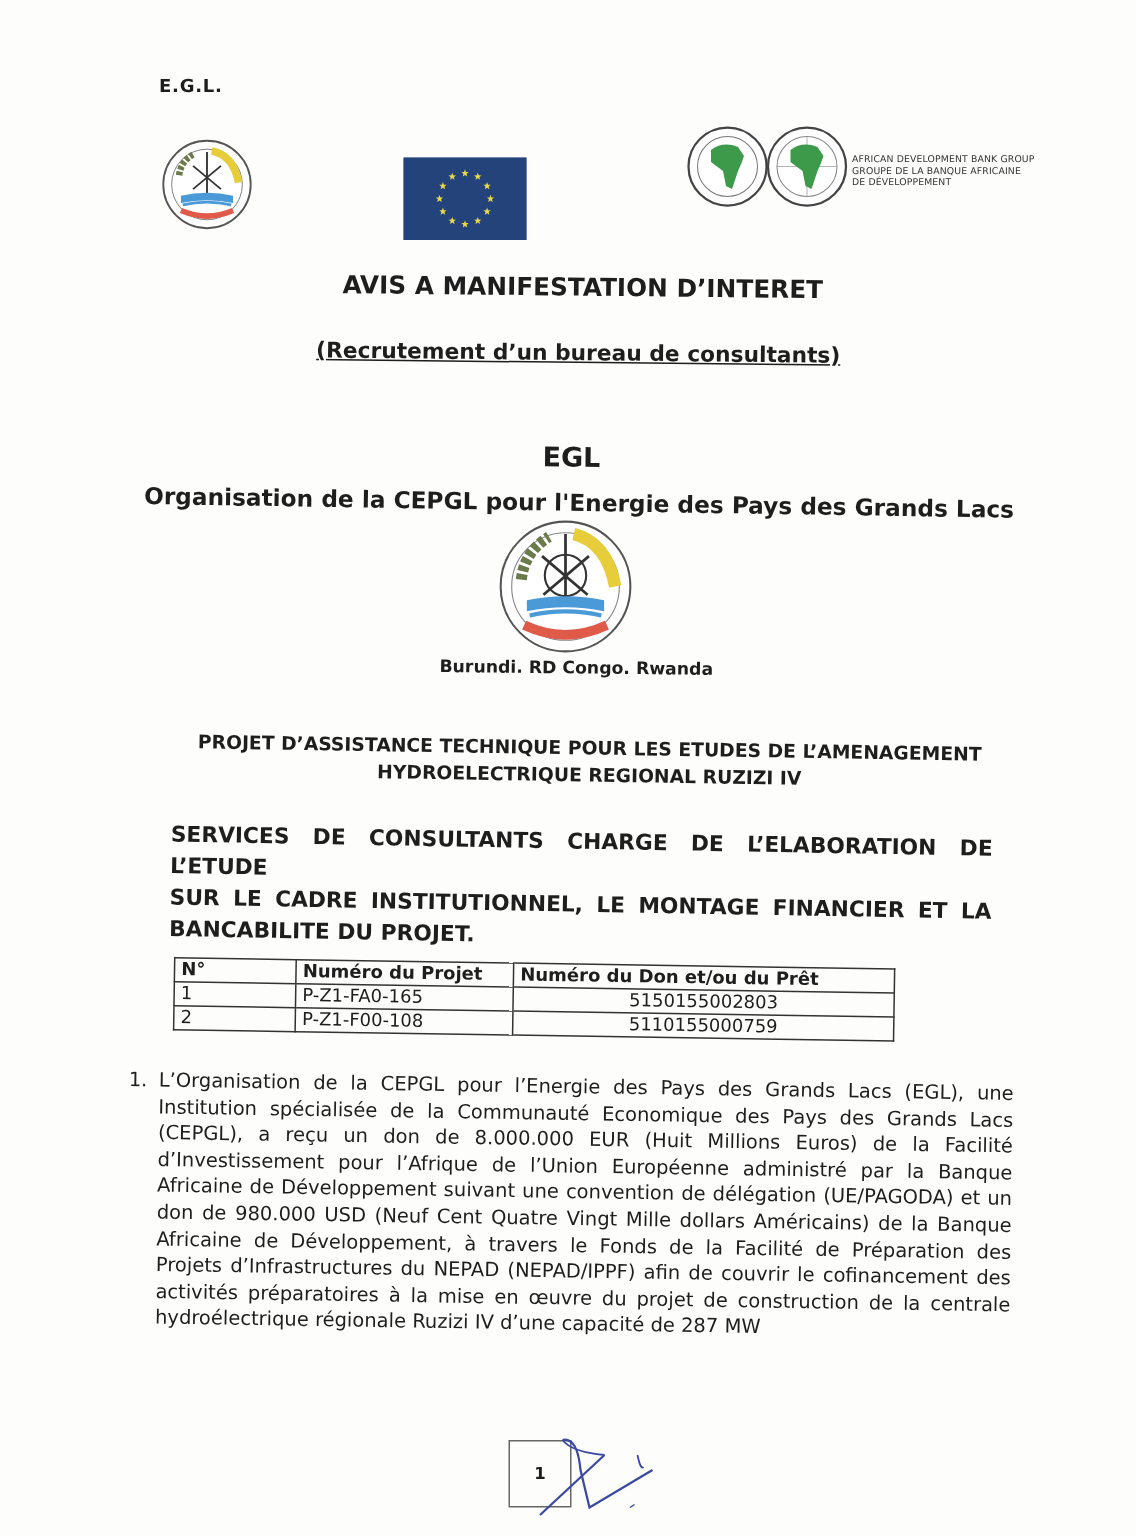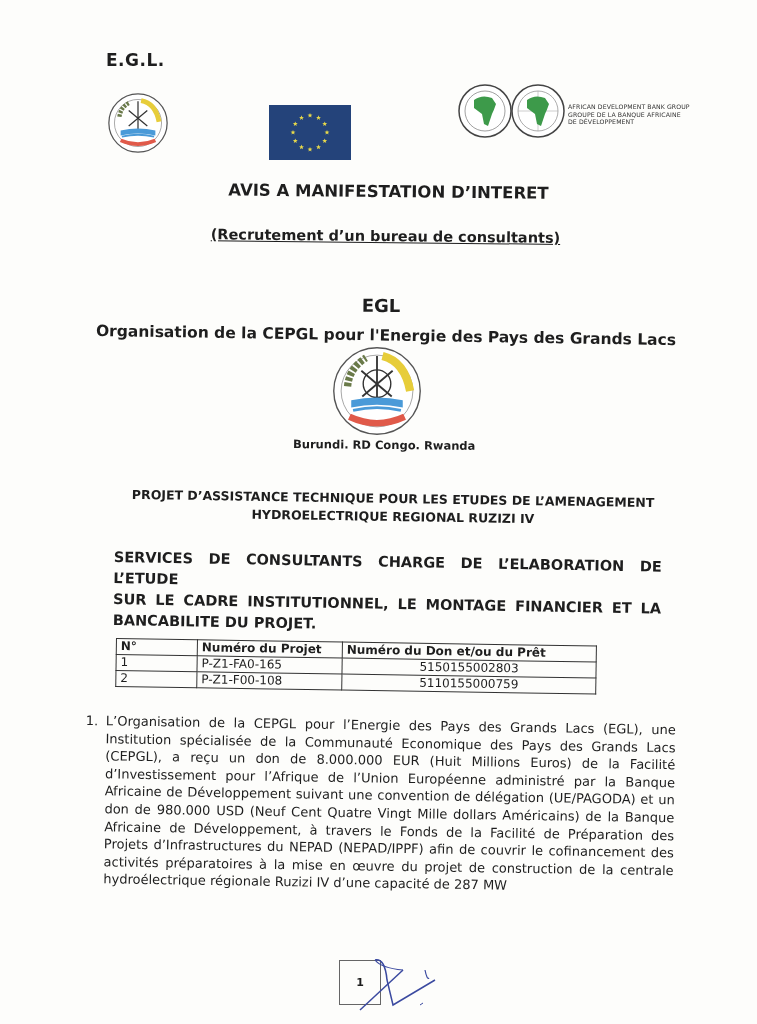--- a/index.html
+++ b/index.html
@@ -3,21 +3,21 @@
 <meta charset="utf-8">
 <style>
   html, body { margin: 0; padding: 0; }
   body {
     width: 757px; height: 1024px; background: #fdfdfb; overflow: hidden;
     position: relative; font-family: "DejaVu Sans", sans-serif; color: #1e1e1e;
   }
   .page { position: absolute; inset: 0; }
   .abs { position: absolute; }
 
-  .egl-abbr { left: 106px; top: 50px; font-weight: bold; font-size: 17px; letter-spacing: 0.5px; }
+  .egl-abbr { left: 106px; top: 50px; font-weight: bold; font-size: 12px; letter-spacing: 0.5px; }
   .logo-egl-small { left: 107px; top: 92px; width: 62px; height: 62px; }
   .eu-flag { left: 269px; top: 105px; width: 82px; height: 55px; background: #24437a; }
   .afdb-logo { left: 458px; top: 78px; width: 110px; height: 70px; }
   .afdb-text { left: 568px; top: 103px; font-size: 6.2px; line-height: 7.5px; color: #333; letter-spacing: 0.1px; }
 
   .title { left: 0; right: 0; top: 182px; text-align: center; font-weight: bold; font-size: 16.5px; transform: rotate(0.6deg); padding-left: 20px; }
   .subtitle { left: 0; right: 0; top: 228px; text-align: center; font-weight: bold; font-size: 14.5px; text-decoration: underline; transform: rotate(0.6deg); padding-left: 14px; }
 
   .org-abbr { left: 0; right: 0; top: 295px; text-align: center; font-weight: bold; font-size: 18px; transform: rotate(0.5deg); padding-left: 5px;}
   .org-name { left: 96px; top: 322px; font-weight: bold; font-size: 15.5px; transform: rotate(0.9deg); transform-origin: left center; }

